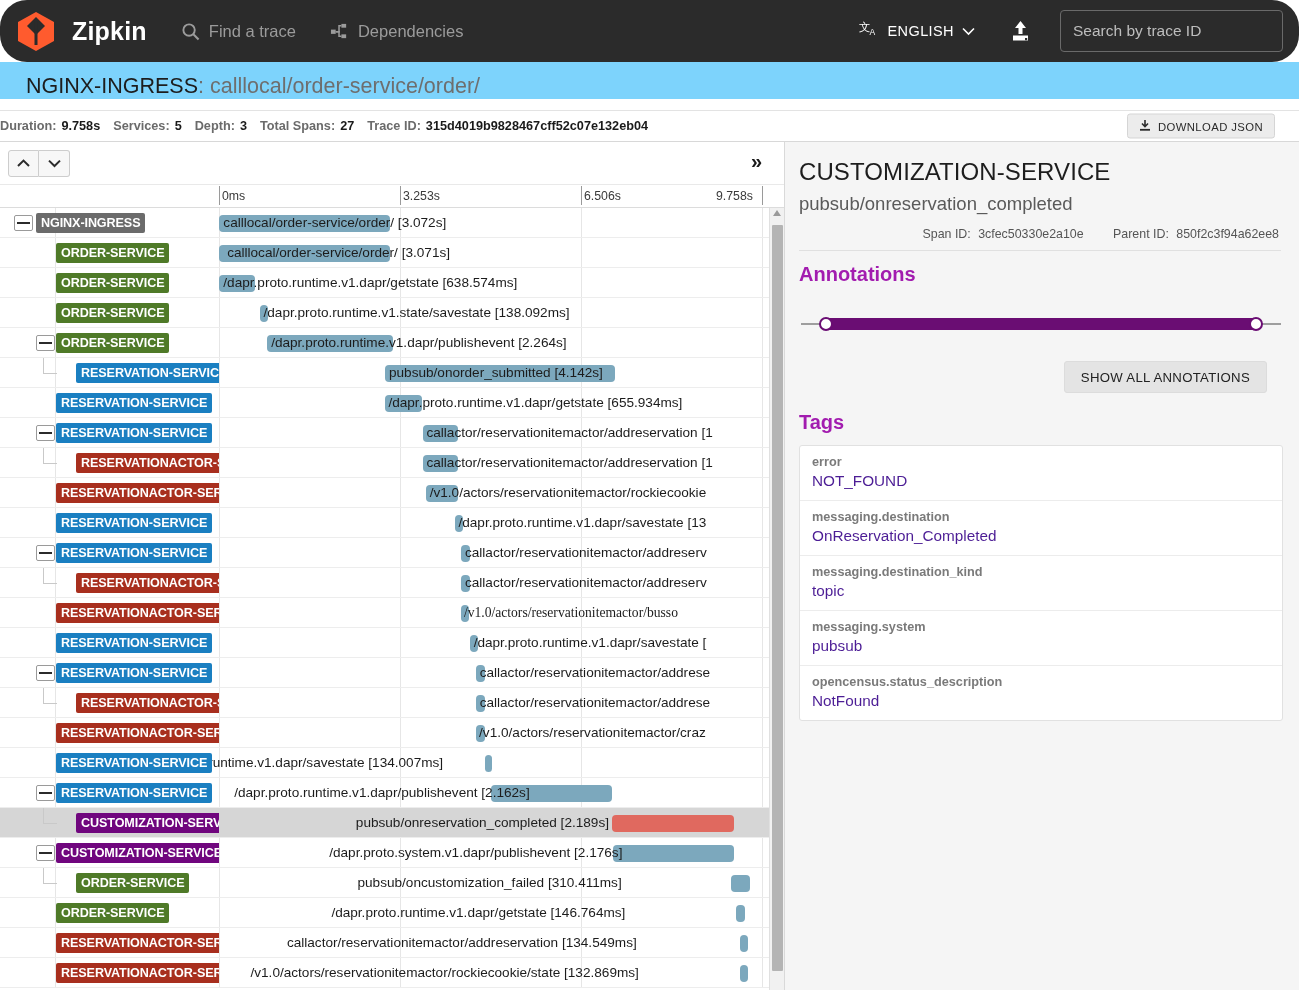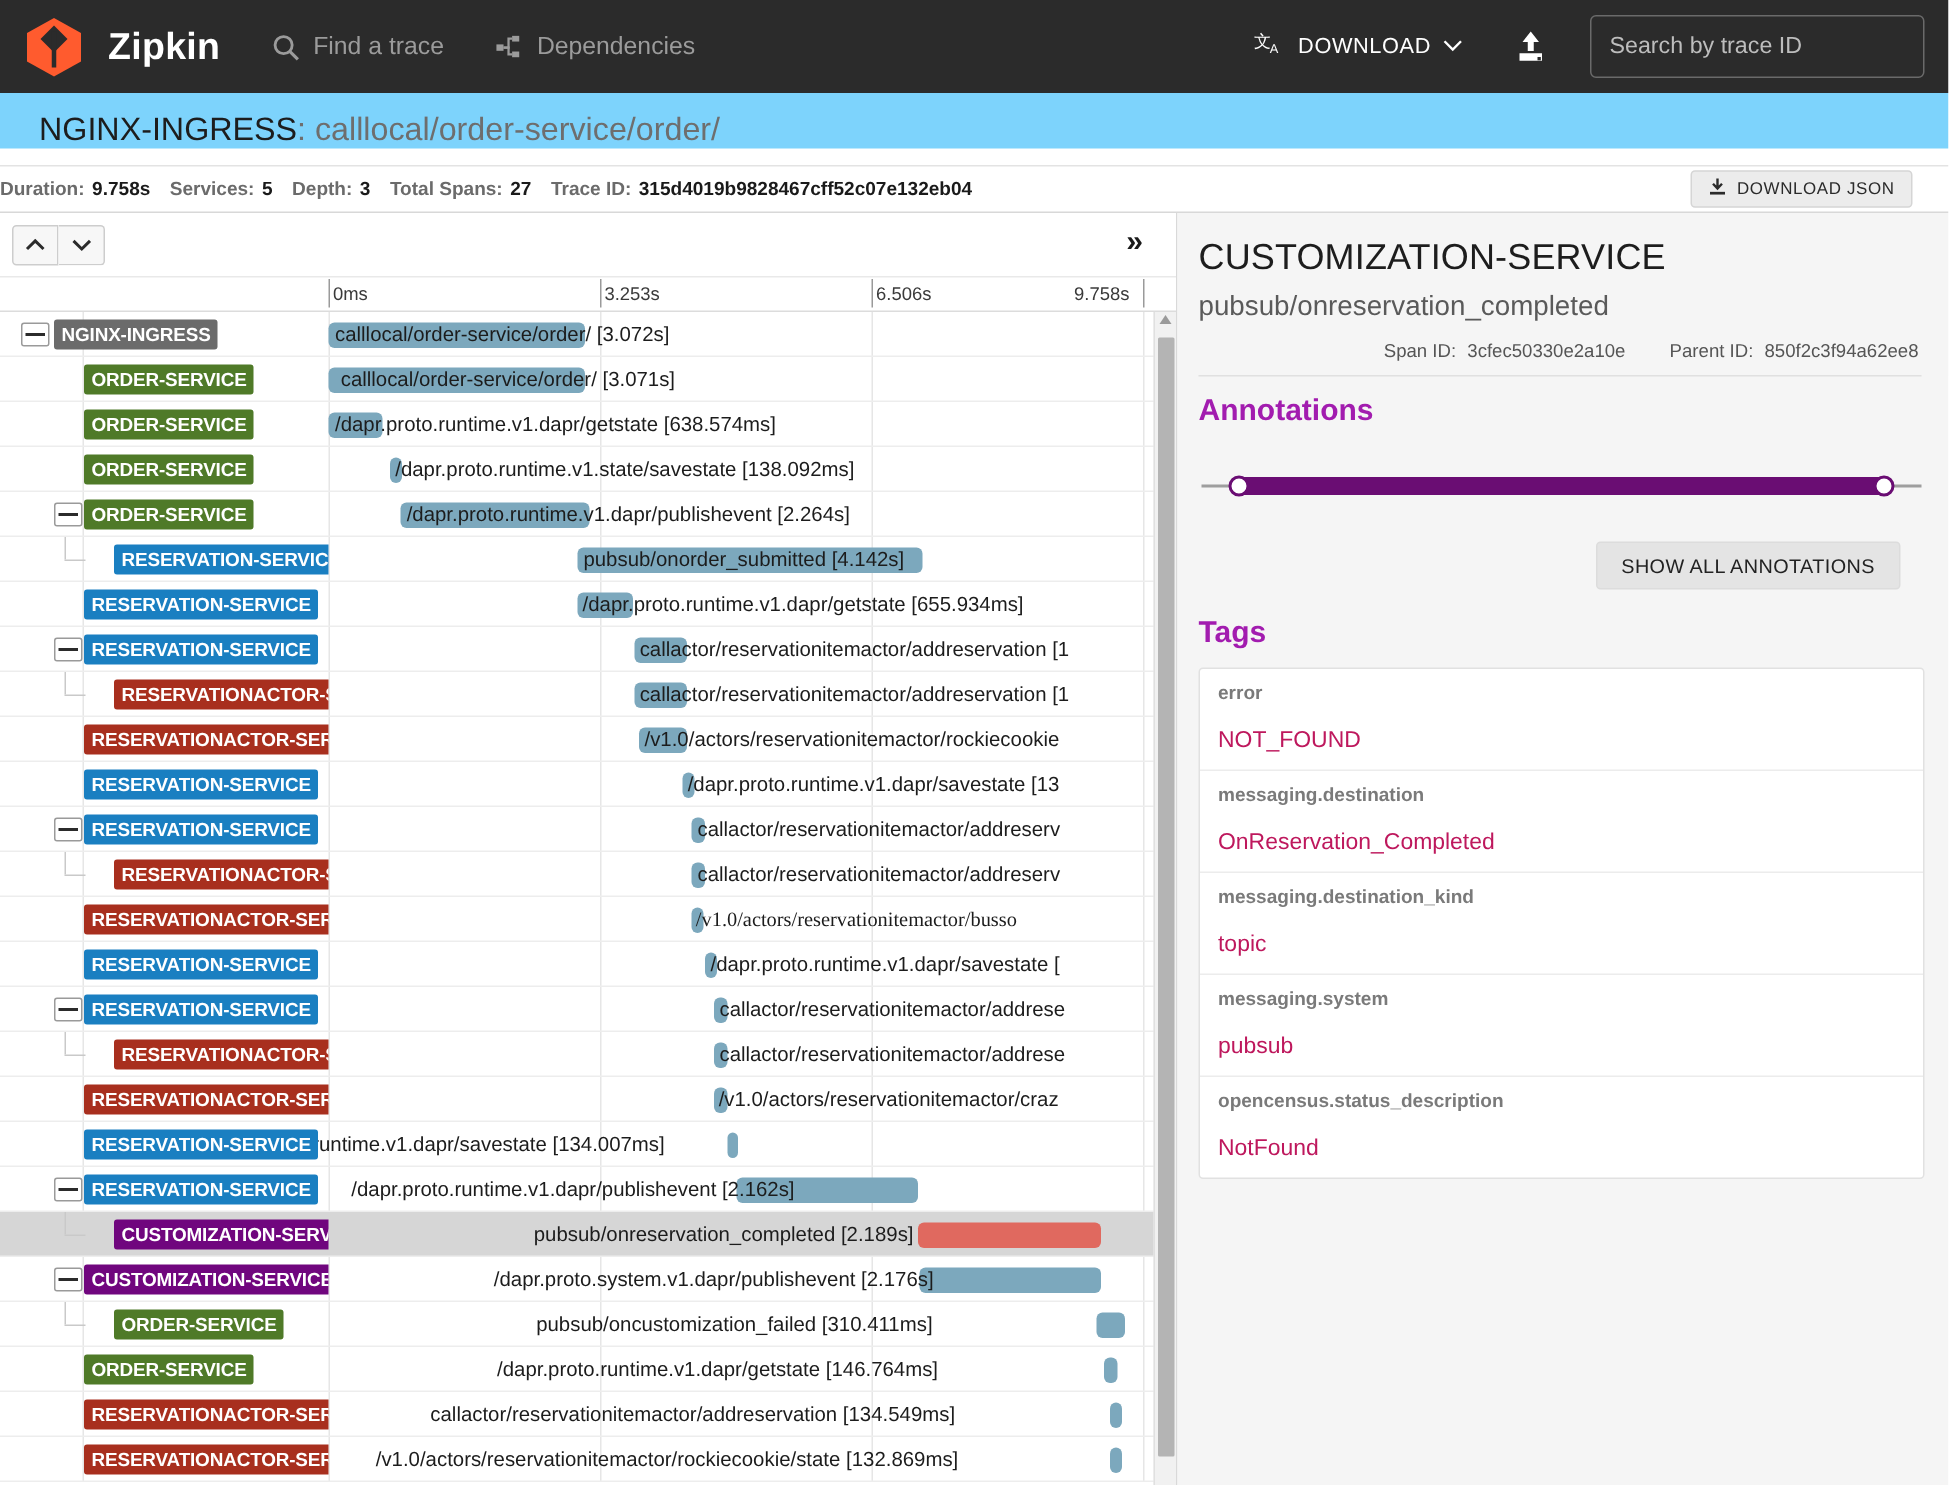--- a/index.html
+++ b/index.html
@@ -13,20 +13,21 @@
   }
 
   
   #topnav {
     height: 62px;
     background: #2b2b2b;
     display: flex;
     align-items: center;
     padding: 0 16px 0 14px;
     position: relative;
+    border-radius: 27px;
   }
   #logo-mark { width: 44px; height: 44px; flex: 0 0 auto; }
   #brand-title {
     color: #fff; font-size: 25px; font-weight: bold;
     margin-left: 14px; letter-spacing: .2px;
   }
   .navlink {
     display: flex; align-items: center; gap: 9px;
     color: #9b9b9b; font-size: 16.5px;
     margin-left: 34px; cursor: pointer; white-space: nowrap;
@@ -253,21 +254,21 @@
   }
 
   #tags-section { padding: 0 16px 0 14px; clear: both; padding-top: 18px; }
   #tags-list {
     margin-top: 11px; background: #fff;
     border: 1px solid #e1e1e1; border-radius: 3px;
   }
   .tag-row { padding: 9px 12px 10px 12px; border-bottom: 1px solid #ececec; }
   .tag-row:last-child { border-bottom: none; }
   .tag-key { font-size: 12.7px; font-weight: bold; color: #7a7a7a; }
-  .tag-value { font-size: 15.3px; color: #be185d; margin-top: 16px; }
+  .tag-value { font-size: 15.3px; color: #4c1d95; margin-top: 3px; }
 
   #bottom-strip { height: 49px; background: #fff; }
 </style>
 </head>
 <body>
 
 <div id="topnav">
   <span id="logo-mark">
     <svg width="44" height="44" viewBox="0 0 44 44">
       <polygon points="22,3 40,13 40,32 22,42 4,32 4,13" fill="#ff5b2e"></polygon>
@@ -301,21 +302,21 @@
   </span>
 
   <div id="nav-right">
     <span id="lang-select">
       <span>
         <svg width="21" height="19" viewBox="0 0 22 20">
           <text x="0" y="12" font-family="Liberation Sans" font-size="12" fill="#fff">文</text>
           <text x="11" y="16" font-family="Liberation Sans" font-size="9" fill="#fff">A</text>
         </svg>
       </span>
-      <span>DOWNLOAD</span>
+      <span>ENGLISH</span>
       <span>
         <svg width="13" height="9" viewBox="0 0 13 9">
             <path d="M1 1.5 L6.5 7 L12 1.5" fill="none" stroke="#fff" stroke-width="1.6"></path>
           </svg>
       </span>
     </span>
 
     <span id="upload-button">
       <svg width="27" height="27" viewBox="0 0 27 27">
         <path d="M13.5 3 L19 10 H15.5 V16 H11.5 V10 H8 Z" fill="#fff"></path>

